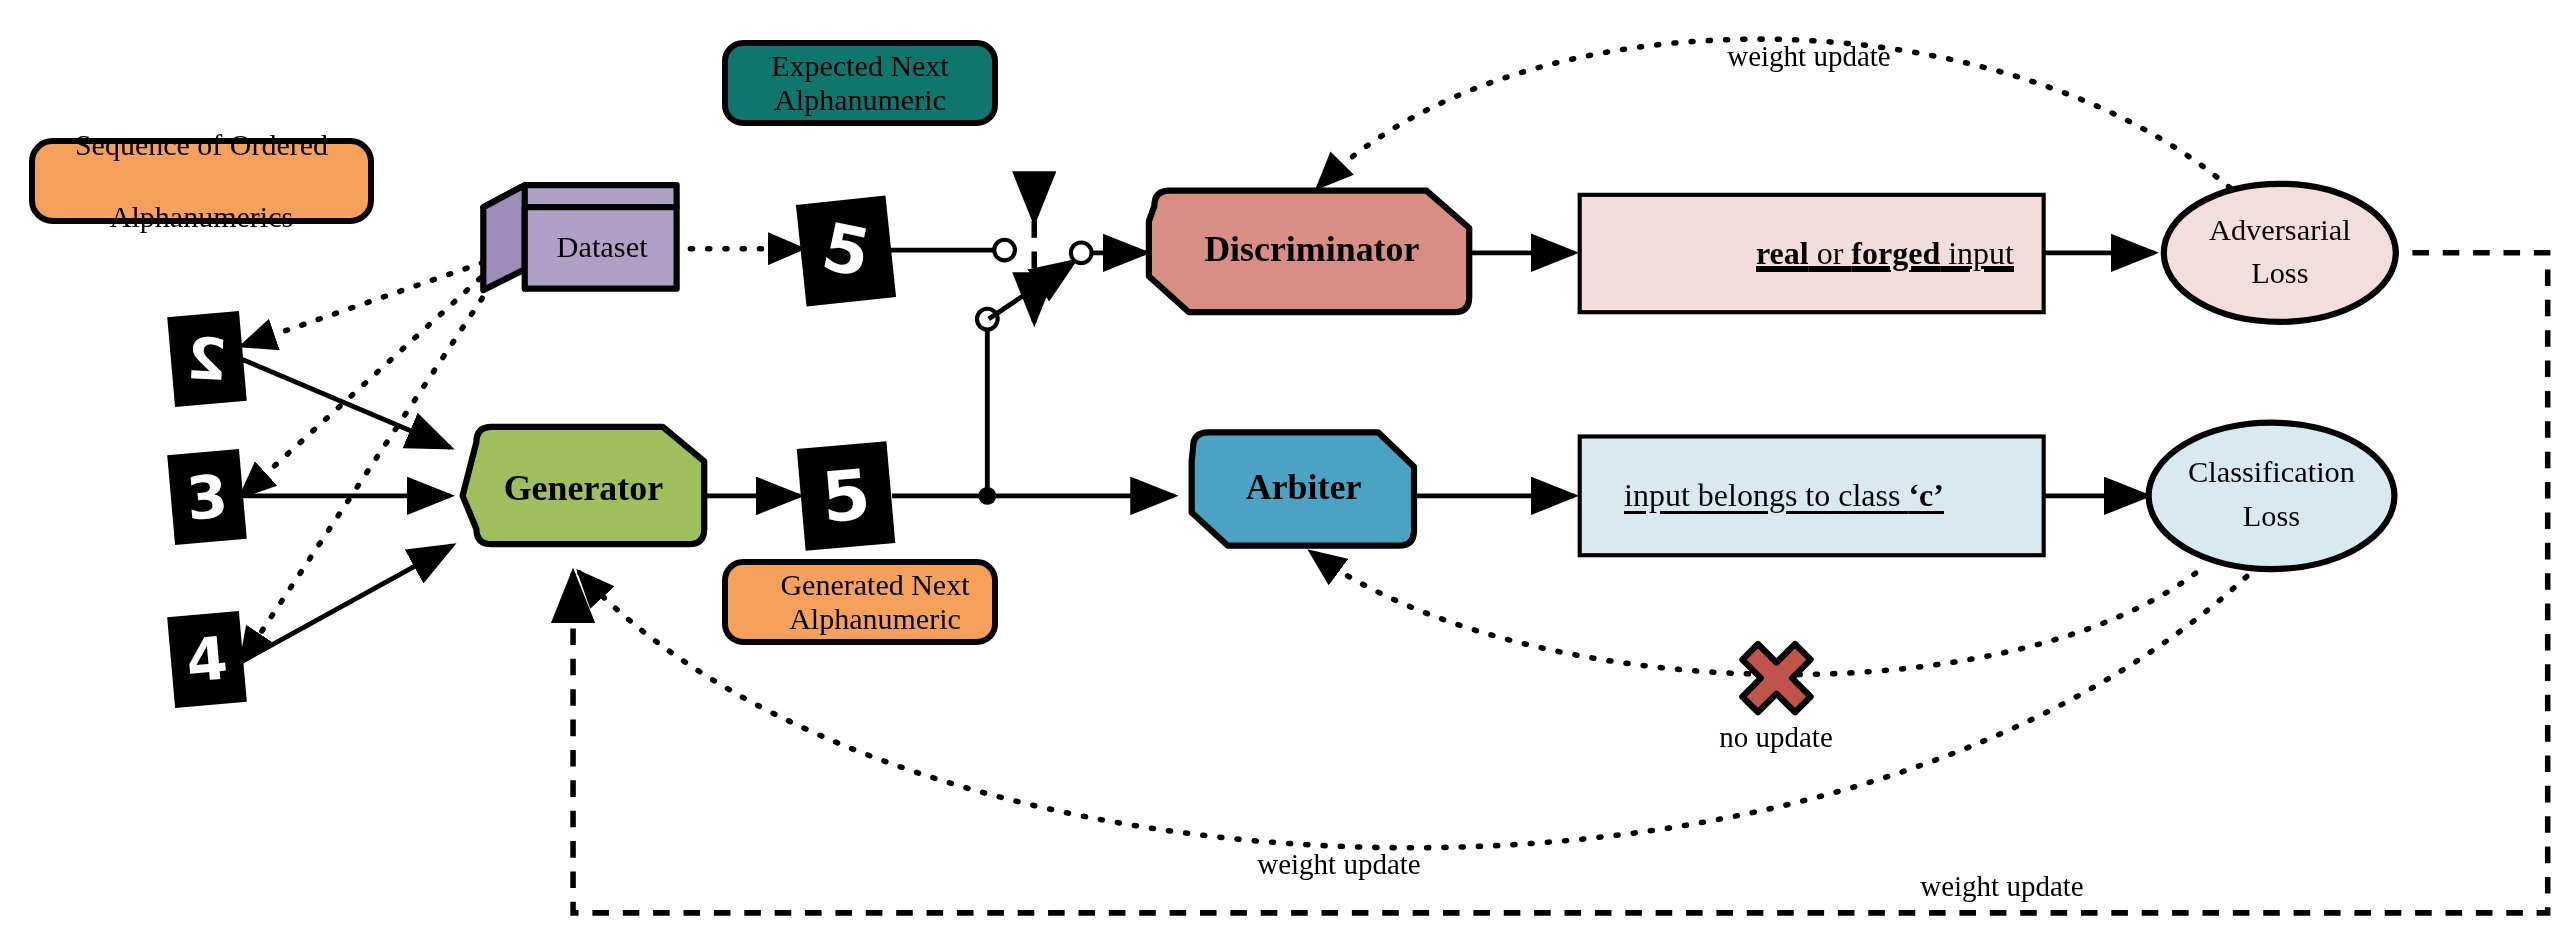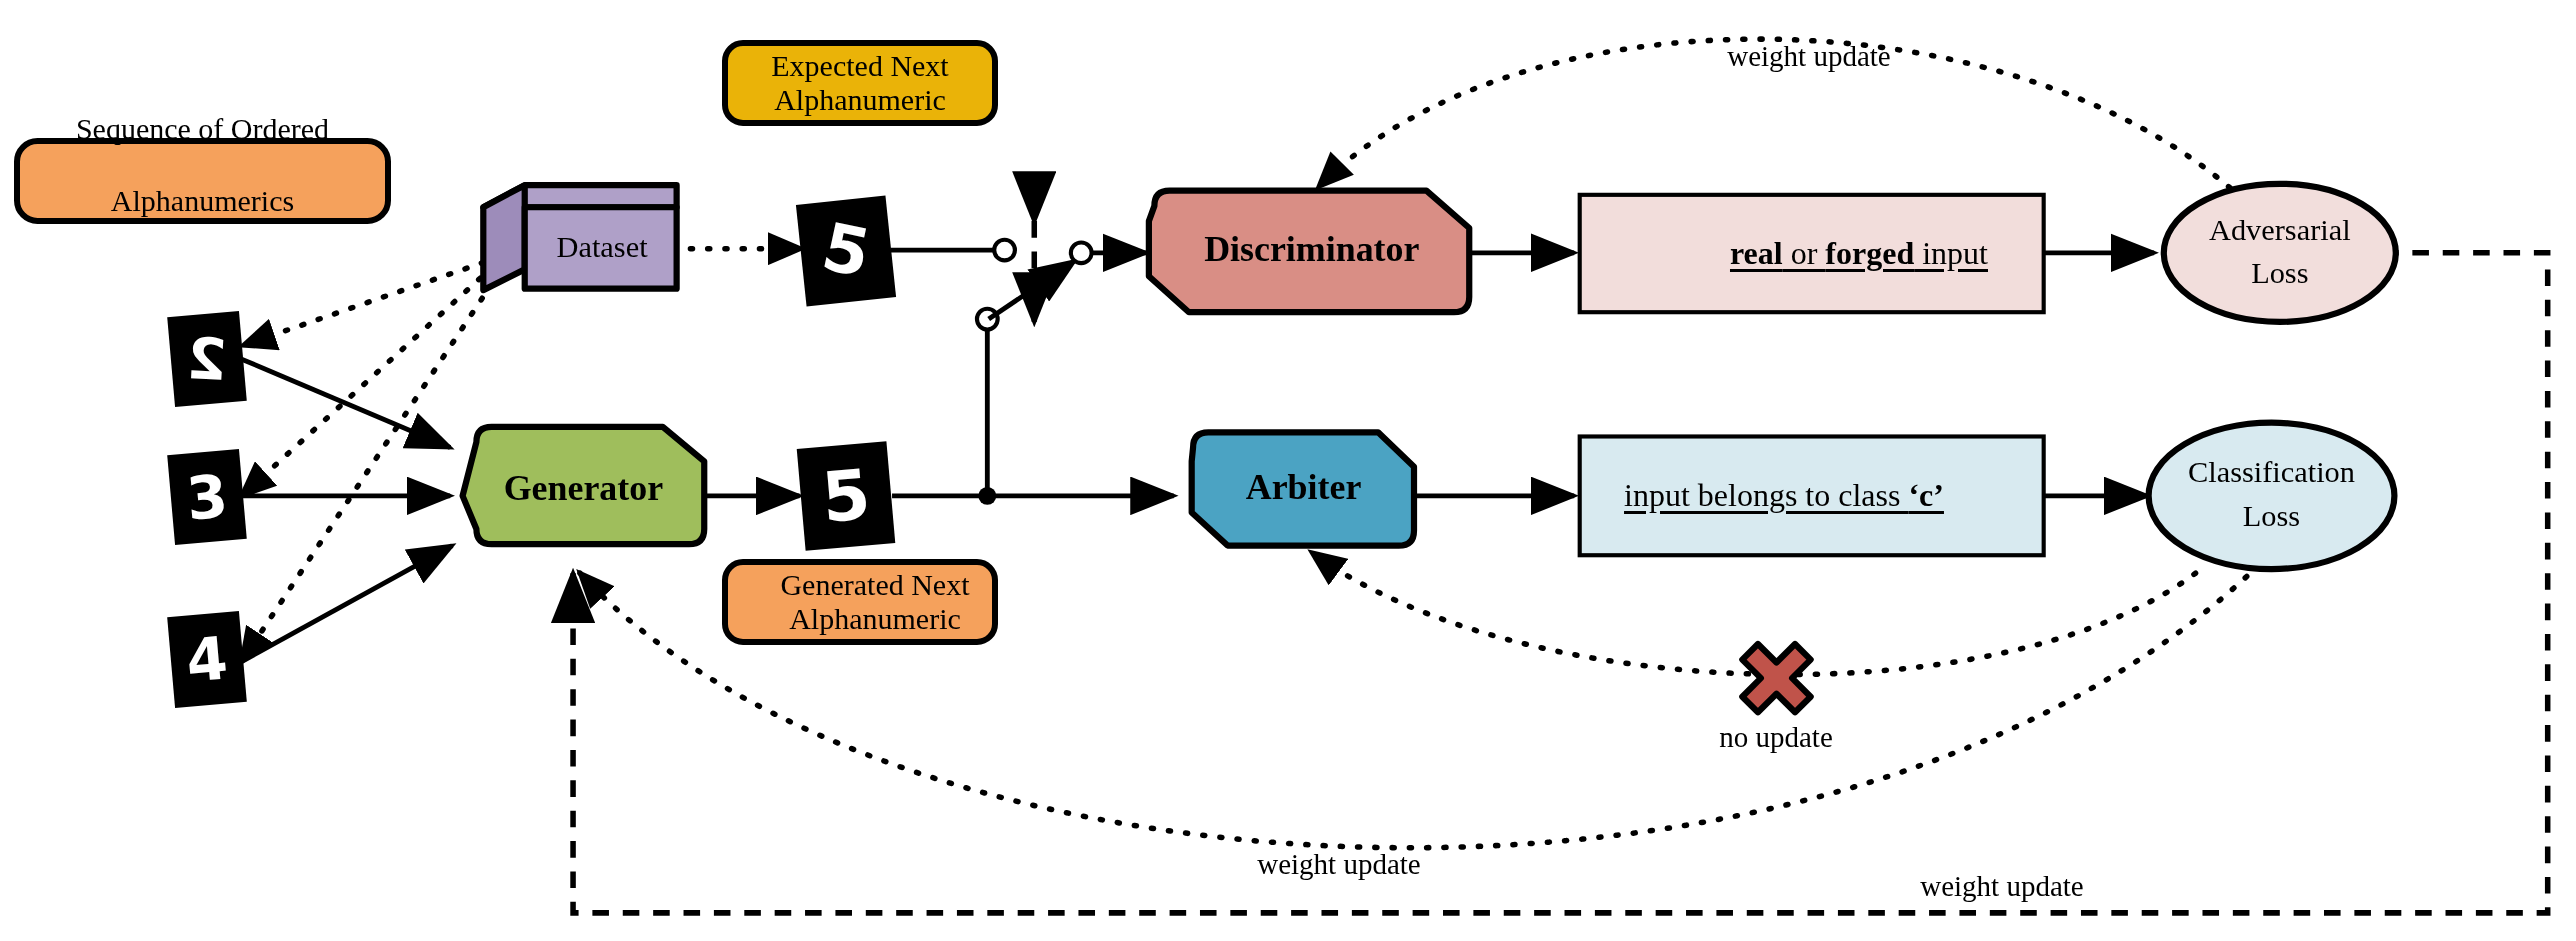--- a/index.html
+++ b/index.html
@@ -195,43 +195,43 @@
     <div style="width:100%;height:100%;display:flex;align-items:center;justify-content:center;color:#fff;
                 font-family:'DejaVu Sans',sans-serif;font-size:66px;font-weight:700;line-height:1;
                 transform:rotate(18deg);">5</div>
   </div>
 
   <div style="position:absolute;left:801px;top:445px;width:90px;height:102px;transform:rotate(-5deg);background:#000;">
     <div style="width:100%;height:100%;display:flex;align-items:center;justify-content:center;color:#fff;
                 font-family:'DejaVu Sans',sans-serif;font-size:69px;font-weight:700;line-height:1;">5</div>
   </div>
 
-  <div style="position:absolute;left:14px;top:138px;width:377px;height:86px;background:#F5A15C;
+  <div style="position:absolute;left:29px;top:138px;width:345px;height:86px;background:#F5A15C;
               border:6.2px solid #000;border-radius:23.5px;display:flex;flex-direction:column;
-              align-items:center;justify-content:flex-end;box-sizing:border-box;">
+              align-items:center;justify-content:center;box-sizing:border-box;">
     <div style="font-size:30px;line-height:1.15;">Sequence of Ordered</div>
     <div style="font-size:30px;line-height:1.15;margin-top:37px;">Alphanumerics</div>
   </div>
 
-  <div style="position:absolute;left:722px;top:40px;width:276px;height:86px;background:#eab308;
+  <div style="position:absolute;left:722px;top:40px;width:276px;height:86px;background:#0f766e;
               border:6.2px solid #000;border-radius:21px;display:flex;flex-direction:column;
               align-items:center;justify-content:center;box-sizing:border-box;">
     <div style="font-size:30px;line-height:1.15;">Expected Next</div>
     <div style="font-size:30px;line-height:1.15;">Alphanumeric</div>
   </div>
 
   <div style="position:absolute;left:722px;top:559px;width:276px;height:86px;background:#F5A15C;
               border:6.2px solid #000;border-radius:21px;display:flex;flex-direction:column;
               align-items:center;justify-content:center;box-sizing:border-box;padding-left:30px;">
     <div style="font-size:30px;line-height:1.15;">Generated Next</div>
     <div style="font-size:30px;line-height:1.15;">Alphanumeric</div>
   </div>
 
-  <div style="position:absolute;left:1524px;top:195px;width:464px;height:117px;display:flex;
-              align-items:center;justify-content:flex-end;">
+  <div style="position:absolute;left:1653px;top:195px;width:464px;height:117px;display:flex;
+              align-items:center;justify-content:center;text-decoration:underline;">
     <span style="font-size:32px;text-decoration:underline;text-underline-offset:4.8px;white-space:nowrap;"><b>real</b><span> or </span><b>forged</b><span> input</span></span>
   </div>
 
   <div style="position:absolute;left:1552px;top:436px;width:464px;height:119px;display:flex;
               align-items:center;justify-content:center;">
     <span style="font-size:32px;text-decoration:underline;text-underline-offset:4.8px;white-space:nowrap;"><span>input belongs to class </span><b>‘c’</b></span>
   </div>
 
   <div style="position:absolute;left:1602px;top:40px;width:414px;text-align:center;font-size:29px;">weight update</div>
 

